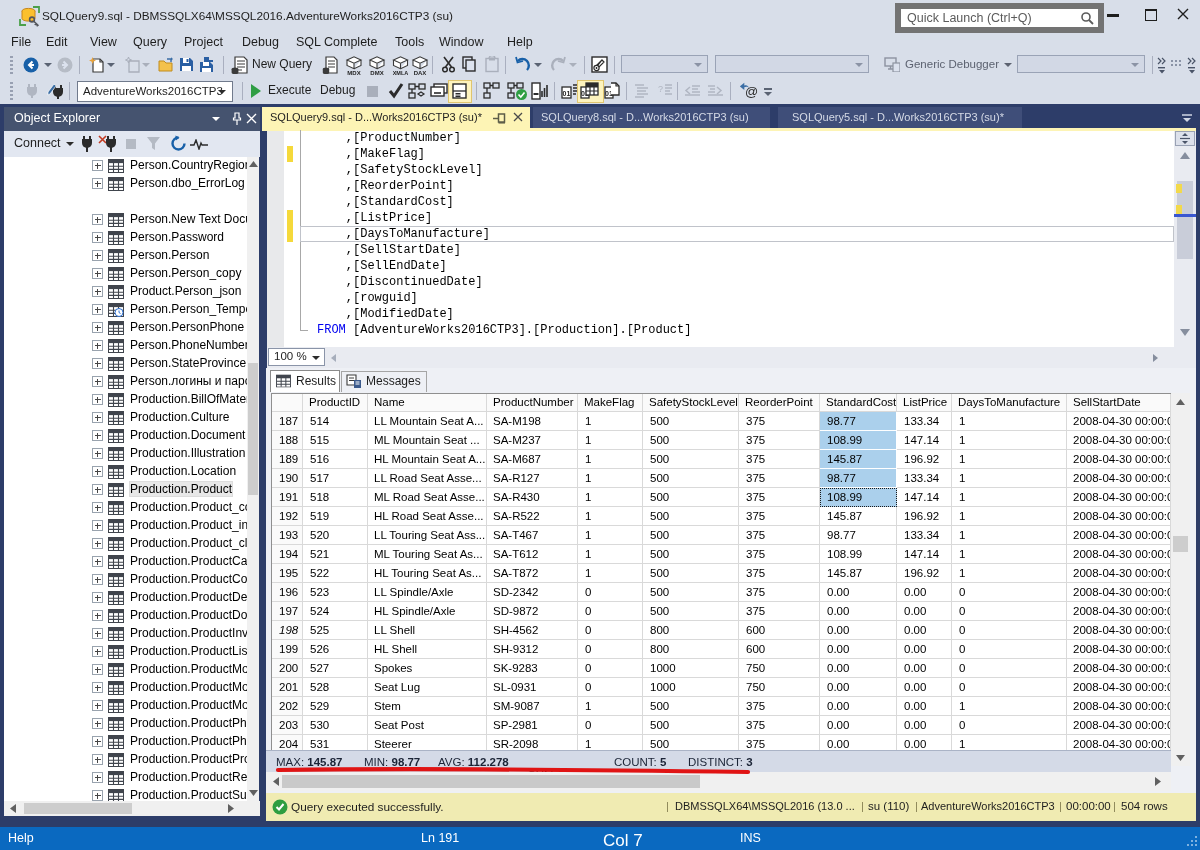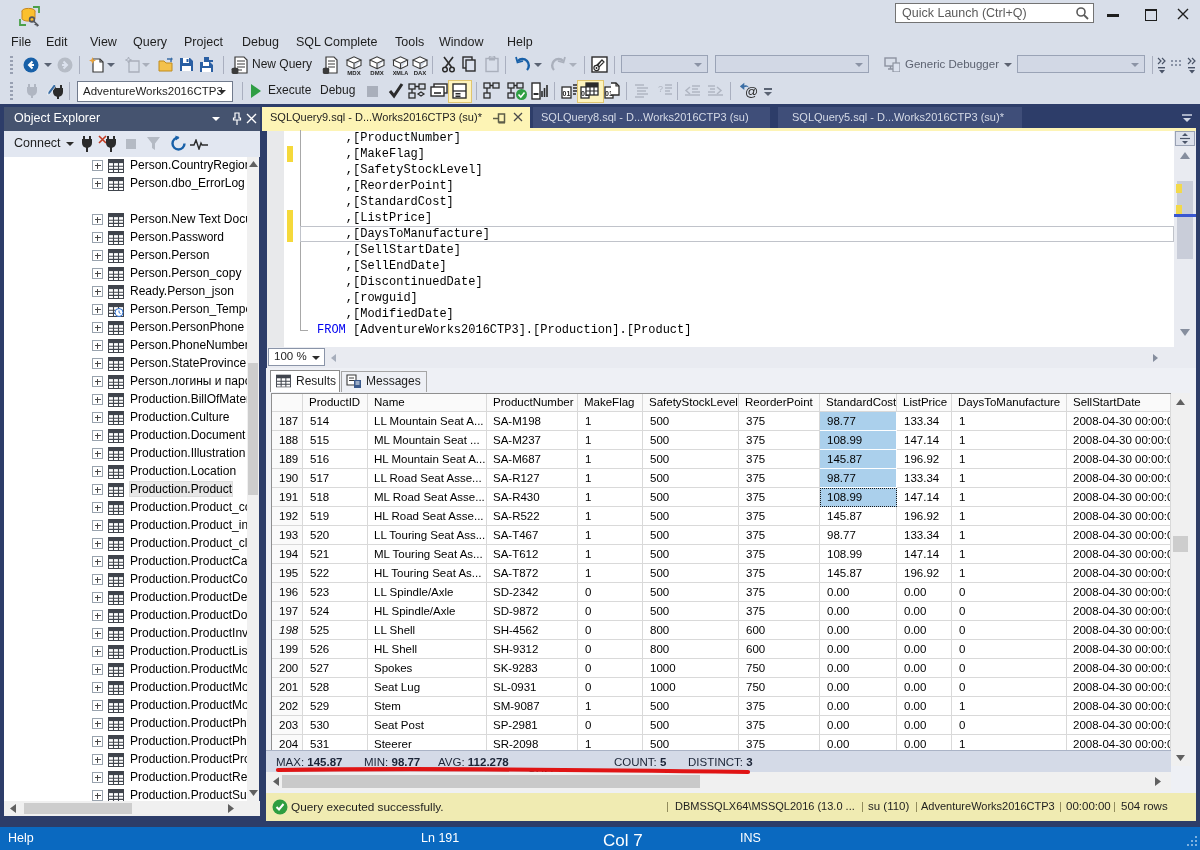--- a/index.html
+++ b/index.html
@@ -44,21 +44,22 @@
   <div class="abs" id="toolbar2"></div>
 
   <svg class="abs" style="left:19px;top:6px" width="22" height="22" viewBox="0 0 22 22">
     <path d="M1 13 L1 19 L7 19" fill="none" stroke="#4ba04b" stroke-width="1.8"></path>
     <path d="M14 1 L20 1 L20 7" fill="none" stroke="#4ba04b" stroke-width="1.8"></path>
     <ellipse cx="9.5" cy="5" rx="6.5" ry="2.6" fill="#fbc02d" stroke="#c8861a" stroke-width="1"></ellipse>
     <path d="M3 5 L3 12.5 A6.5 2.6 0 0 0 16 12.5 L16 5" fill="#fbc02d" stroke="#c8861a" stroke-width="1"></path>
     <circle cx="13" cy="13.5" r="2.4" fill="none" stroke="#53565c" stroke-width="1.6"></circle>
     <path d="M14.8 15.2 L19.5 19.8 M17.2 17.5 L15.8 19 M18.8 19 L17.6 20.3" stroke="#53565c" stroke-width="1.6" fill="none"></path>
   </svg>
-  <div class="abs" style="left:895px;top:3px;width:197px;height:18px;background:#fff;border:1px solid #737373;">
+  <div class="abs nowrap" style="left:42px;top:9px;font-size:11.8px;color:#1e1e1e;">SQLQuery9.sql - DBMSSQLX64\MSSQL2016.AdventureWorks2016CTP3 (su)</div>
+  <div class="abs" style="left:895px;top:3px;width:197px;height:18px;background:#fff;border:6px solid #737373;">
     <span style="position:absolute;left:6px;top:2px;font-size:12.5px;color:#5b5b5b;">Quick Launch (Ctrl+Q)</span>
     <svg style="position:absolute;right:4px;top:2px" width="14" height="14" viewBox="0 0 14 14">
         <circle cx="6" cy="6" r="4" fill="none" stroke="#5b5b5b" stroke-width="1.6"></circle>
         <path d="M9 9 L13 13" stroke="#5b5b5b" stroke-width="1.8"></path>
       </svg>
   </div>
   <div class="abs" style="left:1107px;top:14px;width:12px;height:3px;background:#1e1e1e;"></div>
   <div class="abs" style="left:1145px;top:9px;width:10px;height:9px;border:1.5px solid #1e1e1e;border-top-width:2.5px;"></div>
   <svg class="abs" style="left:1177px;top:8px" width="12" height="12" viewBox="0 0 12 12">
       <path d="M1 1 L11 11 M11 1 L1 11" stroke="#1e1e1e" stroke-width="1.4"></path>
@@ -421,21 +422,21 @@
         <svg class="ti" viewBox="0 0 16 14">
           <use href="#tbl"></use>
         </svg>
         <span class="tl">Person.Person_copy</span>
       </div>
     <div class="trow" style="top:126px;">
         <span class="plus"></span>
         <svg class="ti" viewBox="0 0 16 14">
           <use href="#tbl"></use>
         </svg>
-        <span class="tl">Ready.Person_json</span>
+        <span class="tl">Product.Person_json</span>
       </div>
     <div class="trow" style="top:144px;">
         <span class="plus"></span>
         <svg class="ti" viewBox="0 0 16 14">
           <use href="#tbl"></use>
           <circle cx="11" cy="9.5" r="4" fill="#fff" stroke="#2a6fd4" stroke-width="1"></circle>
           <path d="M11 7.5 L11 9.5 L12.5 10.5" stroke="#2a6fd4" stroke-width="1" fill="none"></path>
         </svg>
         <span class="tl">Person.Person_Temporal</span>
       </div>

